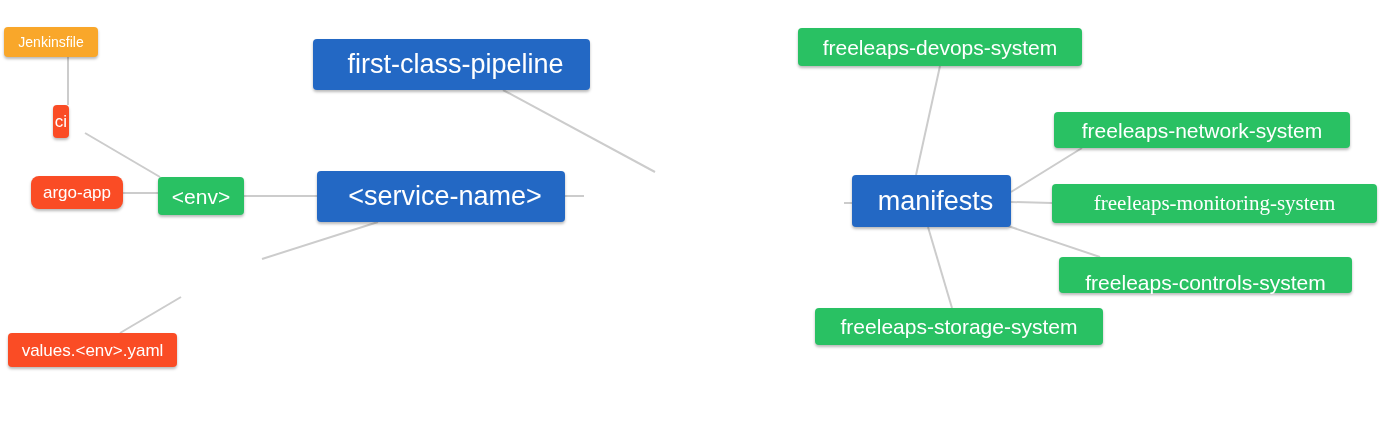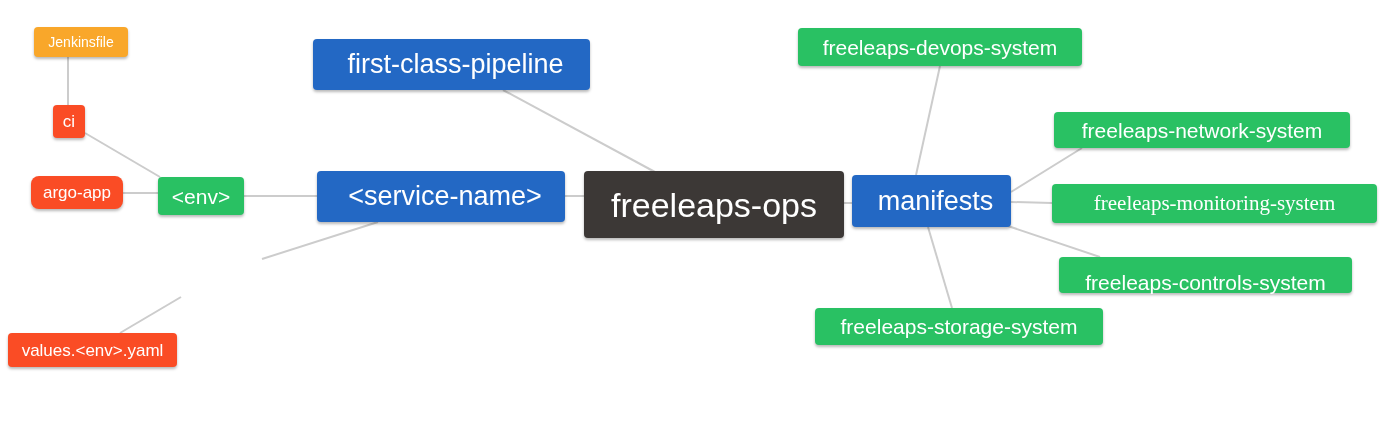--- a/index.html
+++ b/index.html
@@ -50,24 +50,24 @@
   .n-fcp        { left: 313px;  top: 39px;  width: 277px; height: 51px; }
   .n-service    { left: 317px;  top: 171px; width: 248px; height: 51px; }
   .n-manifests  { left: 852px;  top: 175px; width: 159px; height: 52px; }
   .n-env        { left: 158px;  top: 177px; width: 86px;  height: 38px; }
   .n-helm       { left: 147px;  top: 258px; width: 116px; height: 39px; }
   .n-devops     { left: 798px;  top: 28px;  width: 284px; height: 38px; }
   .n-network    { left: 1054px; top: 112px; width: 296px; height: 36px; }
   .n-monitoring { left: 1052px; top: 184px; width: 325px; height: 39px; font-family: Liberation Serif, serif; }
   .n-controls   { left: 1059px; top: 257px; width: 293px; height: 36px; align-items: flex-end; }
   .n-storage    { left: 815px;  top: 308px; width: 288px; height: 37px; }
-  .n-ci         { left: 53px;   top: 105px; width: 32px;  height: 33px; }
+  .n-ci         { left: 53px;   top: 105px; width: 16px;  height: 33px; }
   .n-argo       { left: 31px;   top: 176px; width: 92px;  height: 33px; border-radius: 8px; }
   .n-values     { left: 8px;    top: 333px; width: 169px; height: 34px; }
-  .n-jenkins    { left: 34px;   top: 27px;  width: 94px;  height: 30px; }
+  .n-jenkins    { left: 4px;   top: 27px;  width: 94px;  height: 30px; }
 </style>
 </head>
 <body>
 
 <div class="canvas">
 
   <svg class="edges" viewBox="0 0 1390 421">
     <line x1="68" y1="57" x2="68" y2="105"></line>
     <line x1="85" y1="133" x2="160" y2="177"></line>
     <line x1="123" y1="193" x2="158" y2="193"></line>
@@ -101,23 +101,20 @@
   </div>
 
   <div class="node lv1 n-fcp">
     <span>first-class-pipeline</span>
   </div>
 
   <div class="node lv1 n-service">
     <span>&lt;service-name&gt;</span>
   </div>
 
-  <div class="node lv0 n-ops">
-    <span>freeleaps-ops</span>
-  </div>
 
   <div class="node lv1 n-manifests">
     <span>manifests</span>
   </div>
 
   <div class="node lv2 n-devops">
     <span>freeleaps-devops-system</span>
   </div>
 
   <div class="node lv2 n-network">

